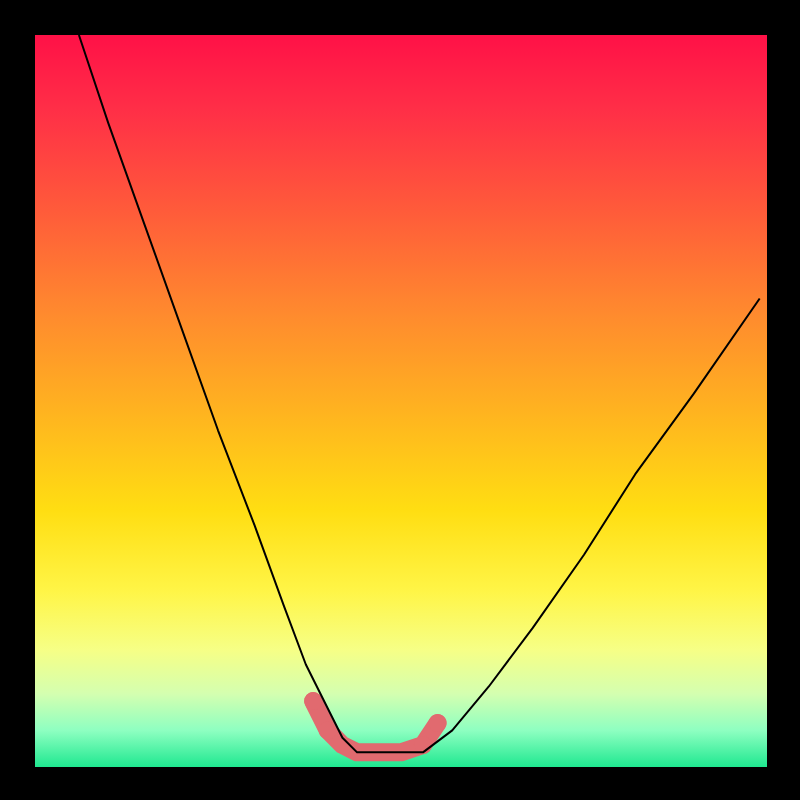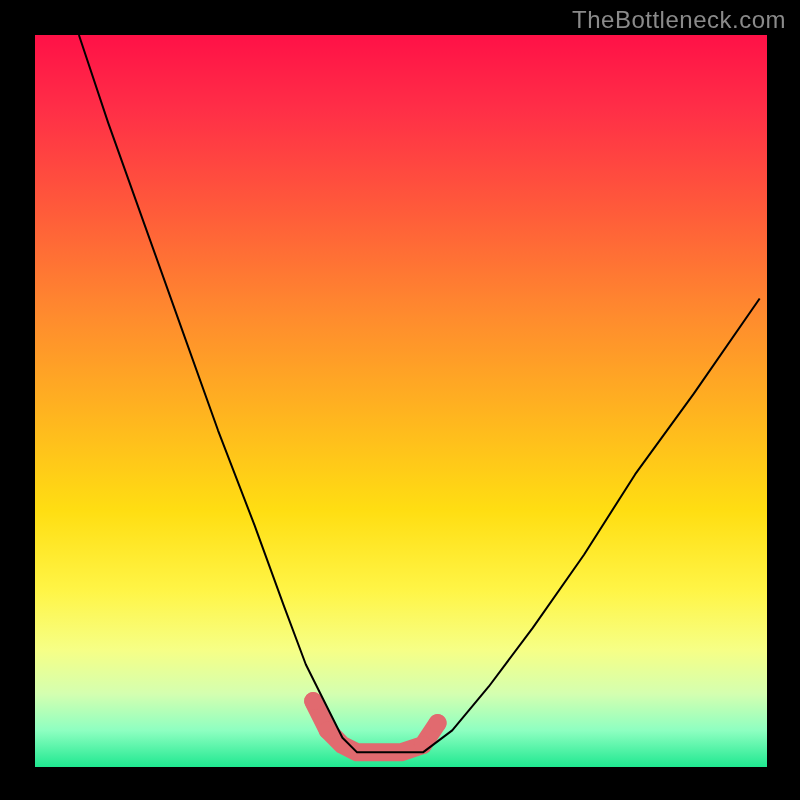--- a/index.html
+++ b/index.html
@@ -72,14 +72,13 @@
         <circle cx="292.8" cy="695.4" r="9" fill="#e16a6f"></circle>
         <circle cx="387.96000000000004" cy="710.04" r="9" fill="#e16a6f"></circle>
         <circle cx="402.6" cy="688.08" r="9" fill="#e16a6f"></circle>
       </g>
     <g>
 
     <polyline points="43.92,0 73.2,87.84000000000003 109.8,190.32000000000005 146.4,292.8 183,395.28 219.6,490.44 248.88000000000002,570.96 270.84,629.52 292.8,673.44 307.44,702.72 322.08,717.36 344.03999999999996,717.36 366,717.36 387.96000000000004,717.36 417.23999999999995,695.4 453.84,651.48 497.76000000000005,592.92 549,519.72 600.24,439.2 658.8000000000001,358.68 724.68,263.52" fill="none" stroke="#000000" stroke-width="2" stroke-linejoin="round"></polyline>
       </g>
   </svg>
 
-  <div class="watermark">TheBottleneck.com</div>
 </div>
 
 </body></html>

